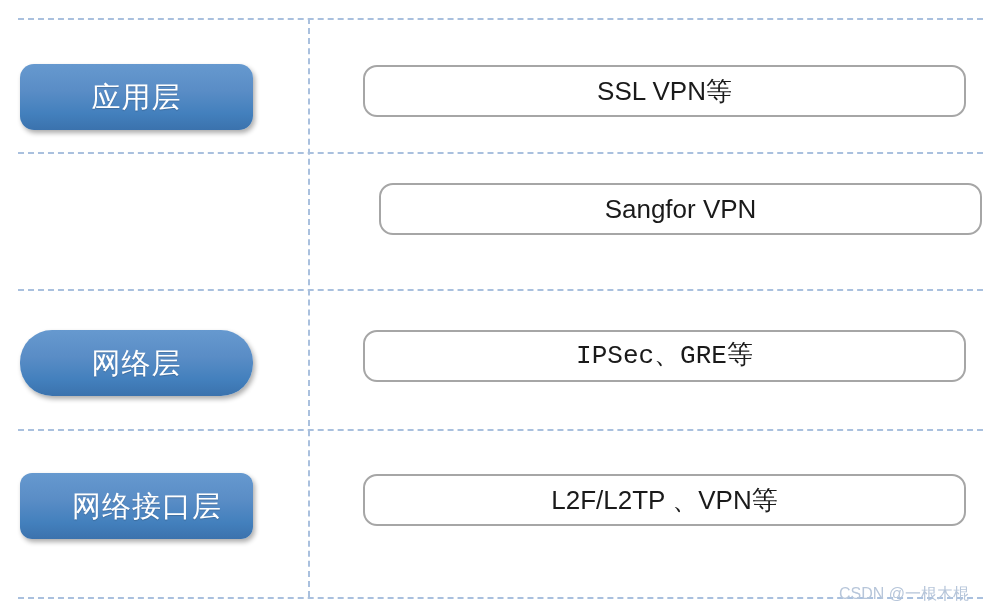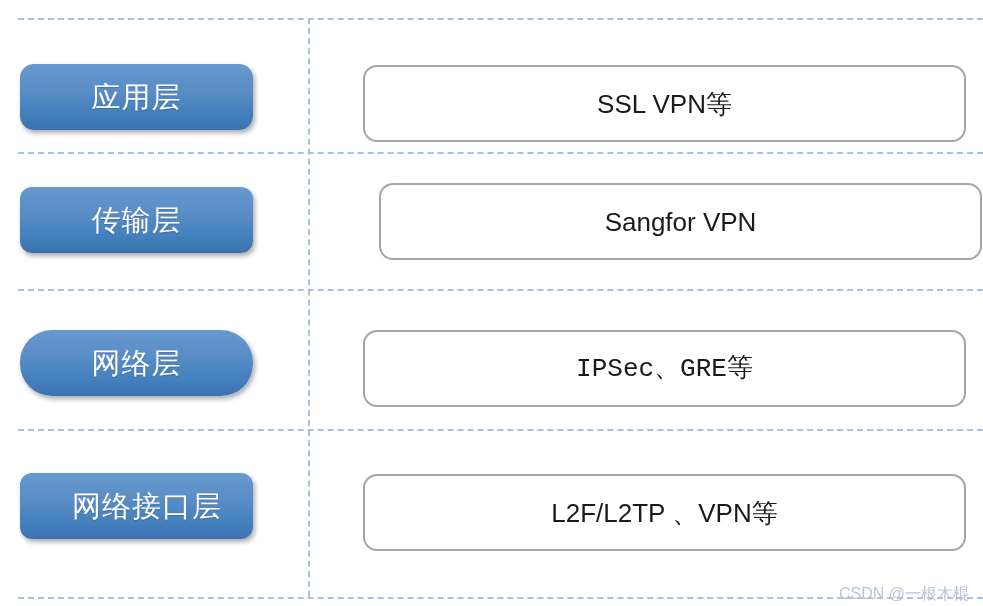--- a/index.html
+++ b/index.html
@@ -59,21 +59,21 @@
     font-weight: 400;
     text-shadow: 0 1px 1px rgba(0,0,0,0.18);
     white-space: nowrap;
   }
 
   
   .proto-box {
     position: absolute;
     left: 363px;
     width: 603px;
-    height: 77px;
+    height: 52px;
     border: 2px solid #a6a6a6;
     border-radius: 14px;
     background: #ffffff;
     display: flex;
     align-items: center;
     justify-content: center;
     box-sizing: border-box;
   }
   .proto-box .proto-text {
     color: #1a1a1a;
@@ -108,23 +108,20 @@
 
   <div class="v-line"></div>
 
   <div class="layer-chip" style="top:64px;border-radius:14px;">
     <span class="chip-text">应用层</span>
   </div>
   <div class="proto-box" style="top:65px;">
     <span class="proto-text">SSL VPN等</span>
   </div>
 
-  <div class="layer-chip" style="top:187px;">
-    <span class="chip-text">传输层</span>
-  </div>
   <div class="proto-box" style="top:183px;margin-left:16px;">
     <span class="proto-text">Sangfor VPN</span>
   </div>
 
   <div class="layer-chip" style="top:330px;border-radius:32px;">
     <span class="chip-text">网络层</span>
   </div>
   <div class="proto-box" style="top:330px;font-family:Liberation Mono, monospace;">
     <span class="proto-text">IPSec、GRE等</span>
   </div>

